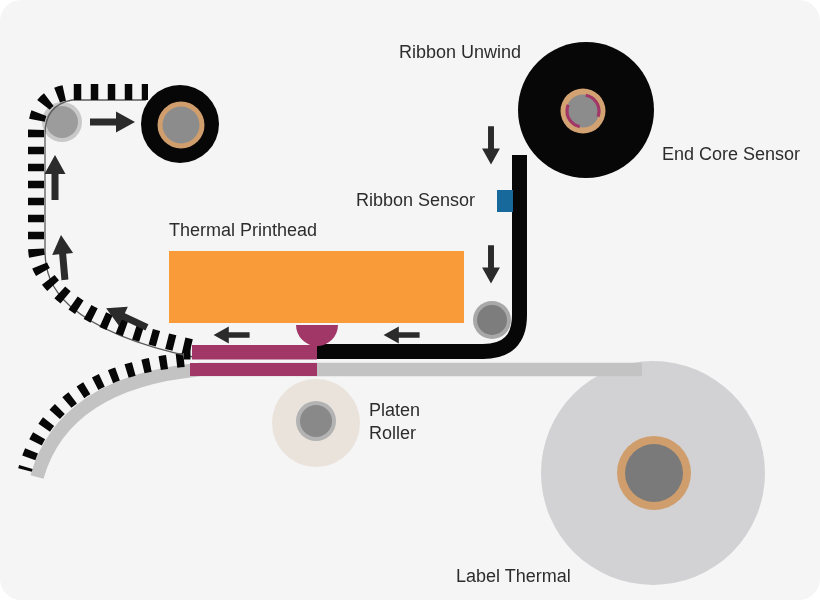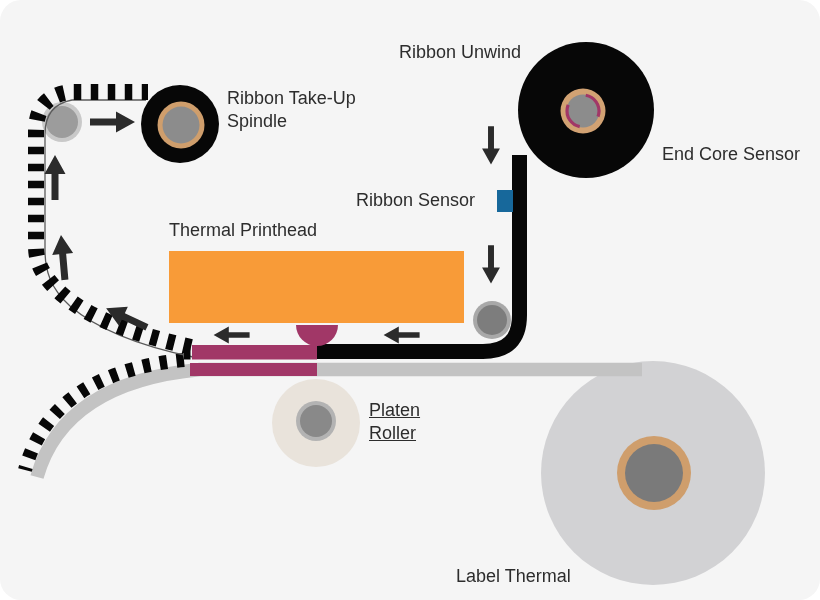--- a/index.html
+++ b/index.html
@@ -78,20 +78,18 @@
       <path transform="translate(491,145) rotate(90) scale(0.85)" d="M -22,-3.5 L 4,-3.5 L 4,-10.5 L 23,0 L 4,10.5 L 4,3.5 L -22,3.5 Z" fill="#2b2b2b"></path>
       <path transform="translate(491,264) rotate(90) scale(0.85)" d="M -22,-3.5 L 4,-3.5 L 4,-10.5 L 23,0 L 4,10.5 L 4,3.5 L -22,3.5 Z" fill="#2b2b2b"></path>
     </g>
 
     <circle cx="654" cy="473" r="37" fill="#cf9e6c"></circle>
     <circle cx="654" cy="473" r="29" fill="#7a7a7a"></circle>
   </svg>
 
   <div class="lbl" style="left:399px; top:41px;">Ribbon Unwind</div>
   <div class="lbl" style="left:662px; top:95px;margin-top:48px;">End Core Sensor</div>
-  <div class="lbl" style="left:227px; top:87px;">Ribbon Take-Up
-Spindle</div>
   <div class="lbl" style="left:356px; top:189px;">Ribbon Sensor</div>
   <div class="lbl" style="left:169px; top:219px;">Thermal Printhead</div>
-  <div class="lbl" style="left:369px; top:399px;text-decoration:underline;">Platen
+  <div class="lbl" style="left:369px; top:399px;">Platen
 Roller</div>
   <div class="lbl" style="left:456px; top:565px;">Label Thermal</div>
 </div>
 
 </body></html>

